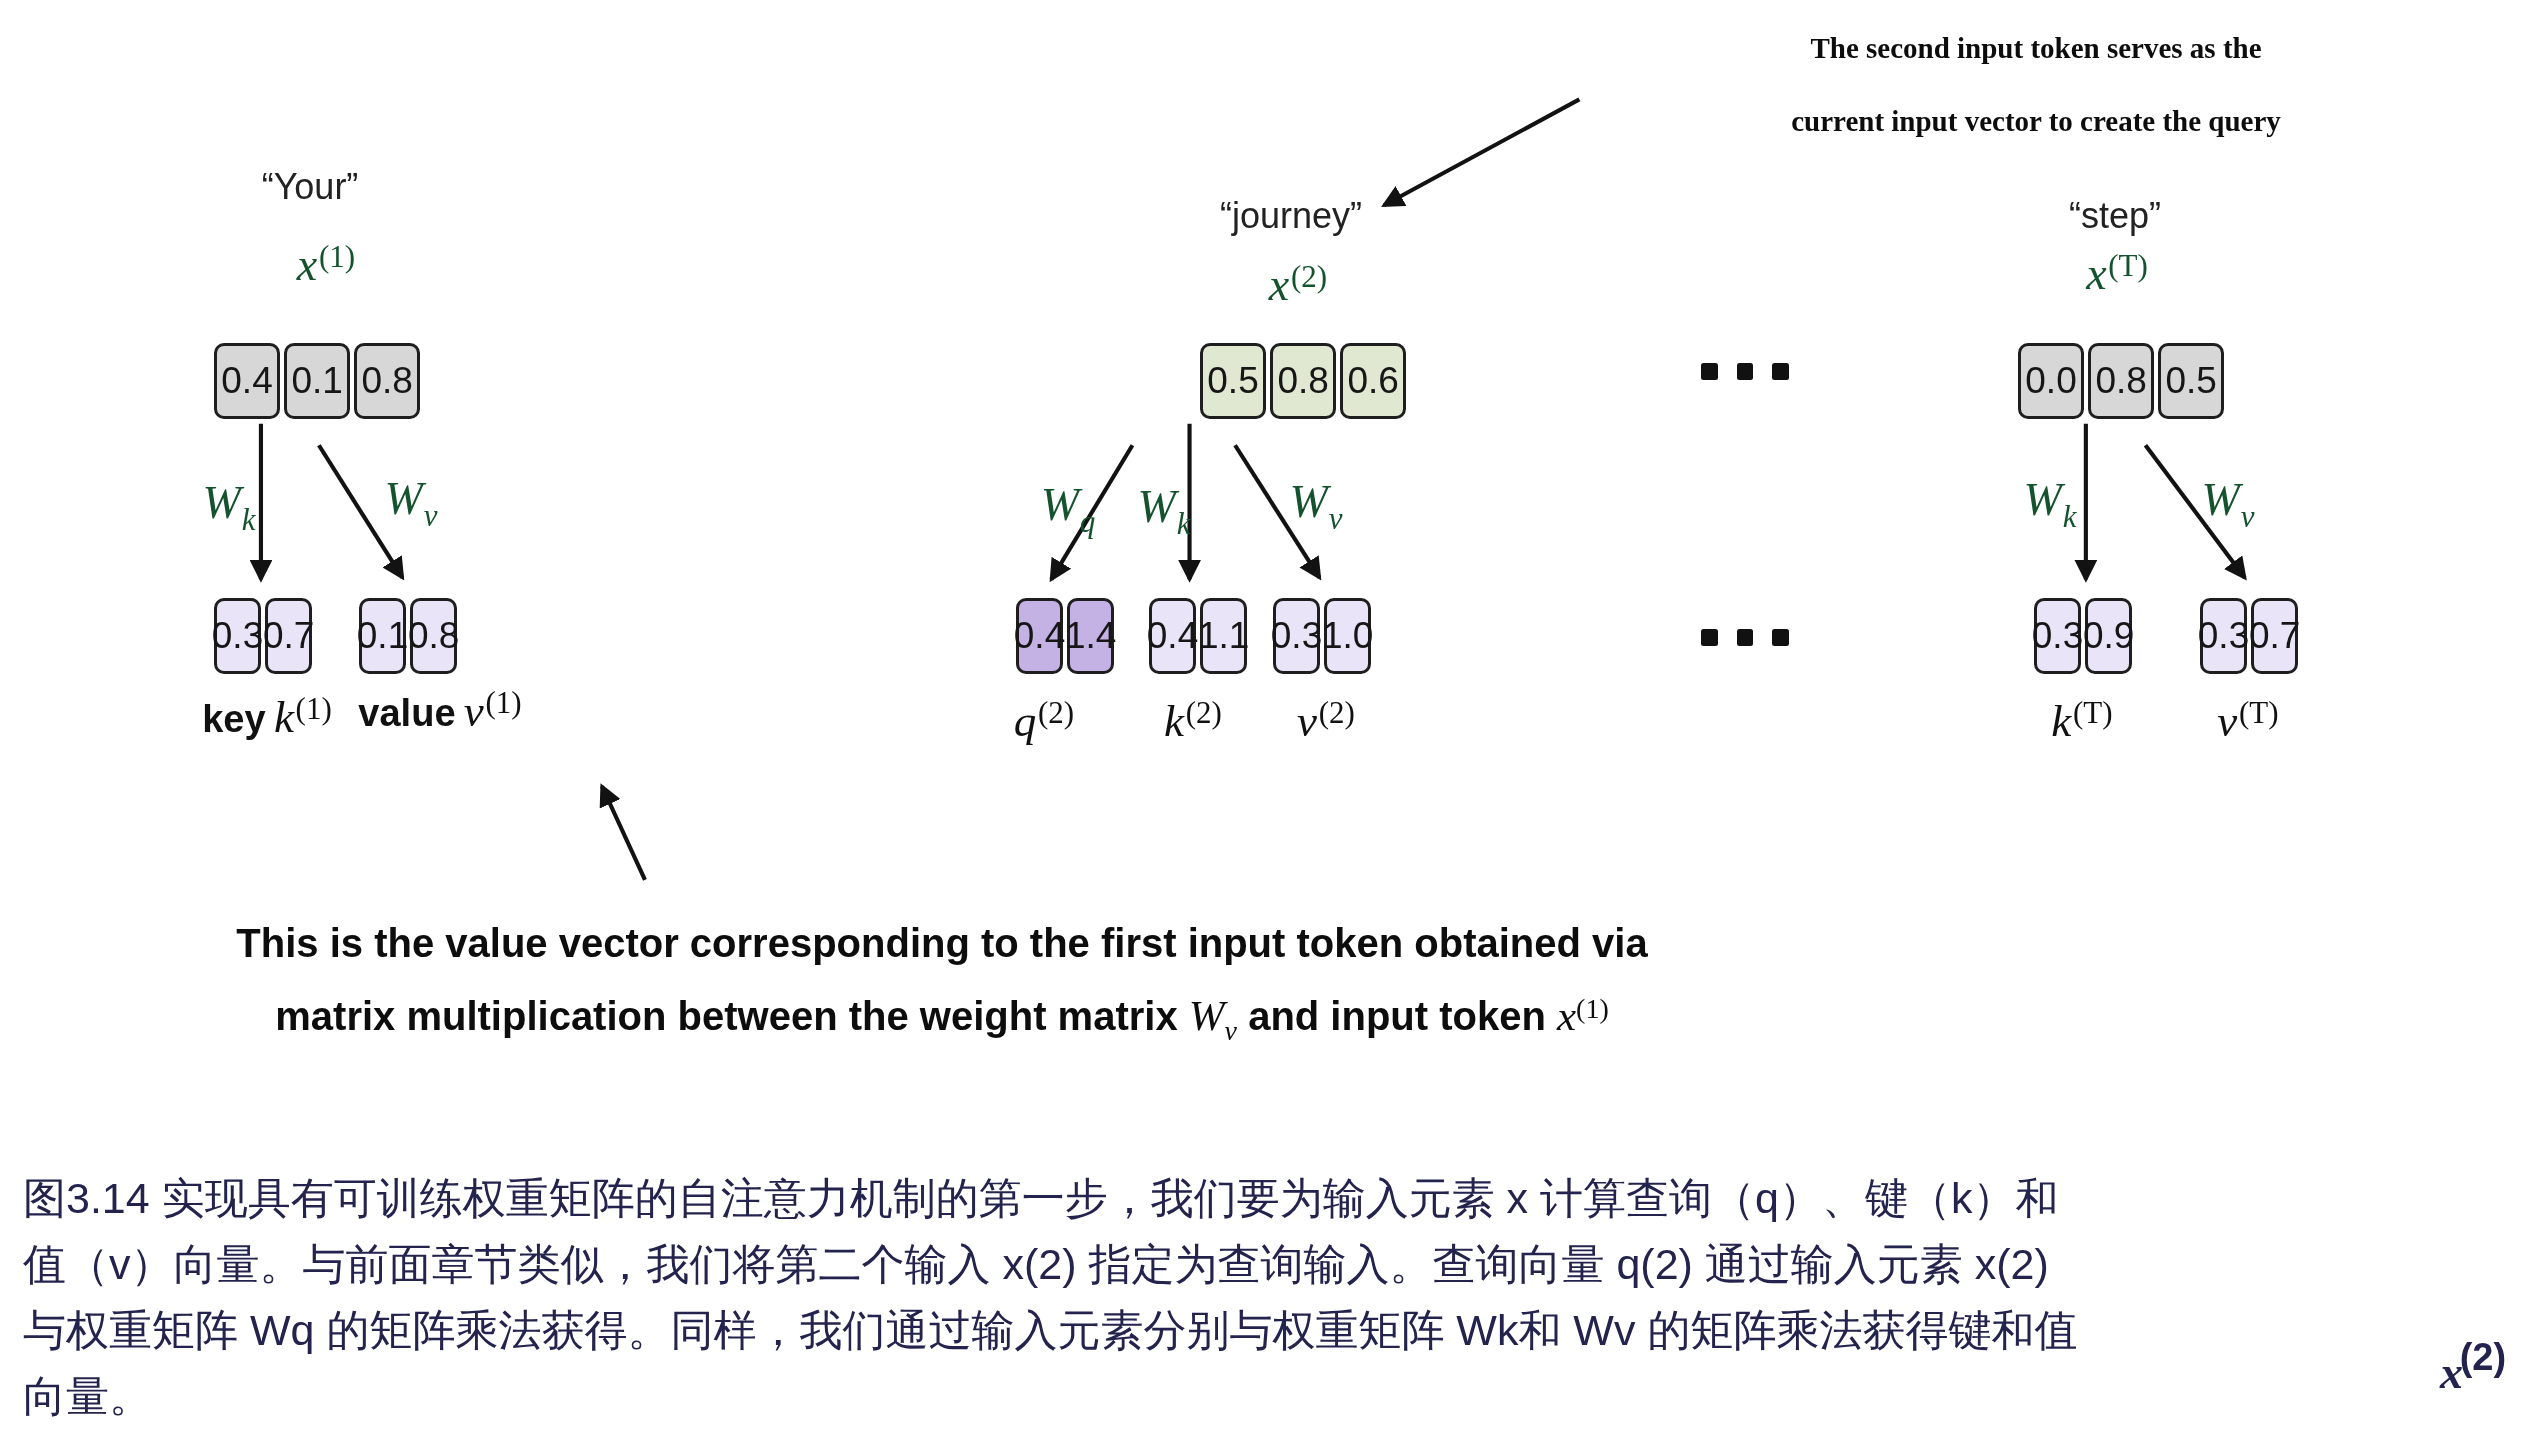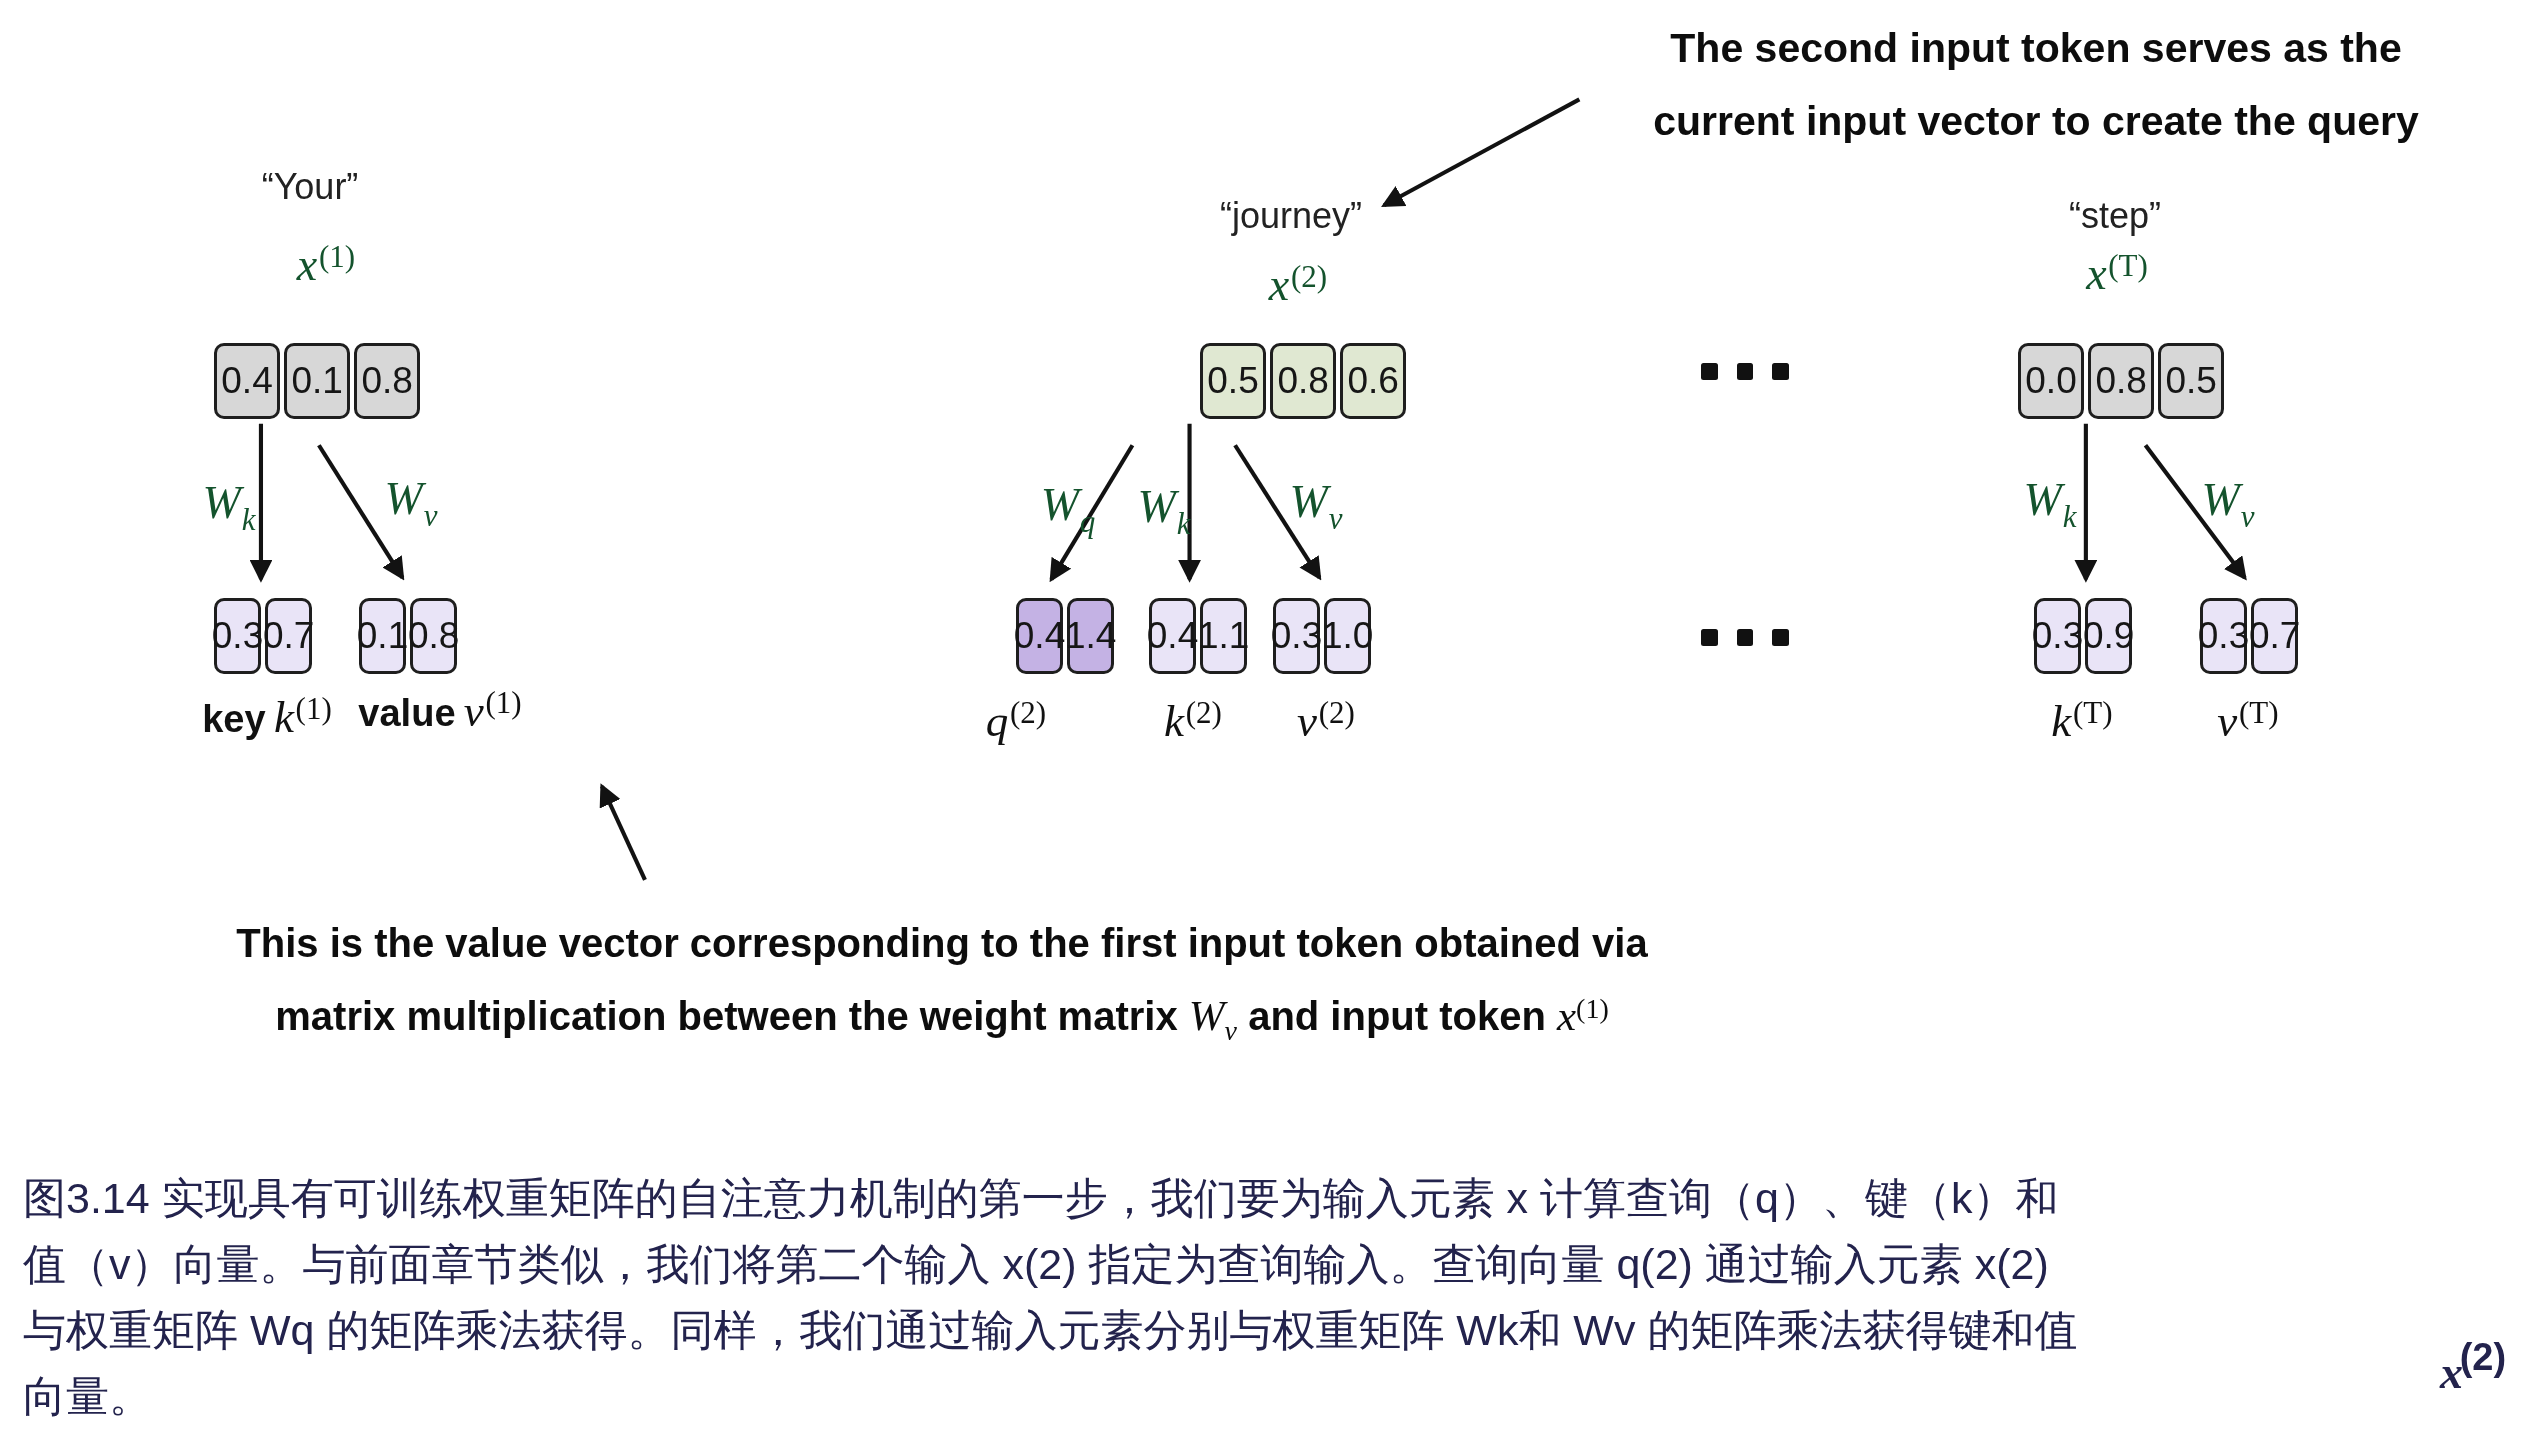--- a/index.html
+++ b/index.html
@@ -24,21 +24,21 @@
   .cell.q{background:#c4b2e4;}
 
   .outlab{position:absolute;transform:translateX(-50%);font-family:"Liberation Serif",serif;
           font-style:italic;font-size:45px;color:#111;white-space:nowrap;}
   .outlab sup{font-style:normal;font-size:31px;vertical-align:13.2px;margin-left:1.7px;}
   .outlab b{font-family:"Liberation Sans",sans-serif;font-style:normal;font-weight:700;
             font-size:38px;margin-right:8.3px;color:#111;}
 
   .annot{position:absolute;transform:translateX(-50%);text-align:center;font-weight:700;
          color:#0d0d0d;white-space:nowrap;}
-  .annot-top{font-size:41px;line-height:73px;}
+  .annot-top{font-size:29px;line-height:73px;font-family:Liberation Serif, serif;}
   .annot-bottom{font-size:40px;line-height:66px;margin-left:44px;}
   .annot .m{font-family:"Liberation Serif",serif;font-weight:400;font-style:italic;font-size:43px;}
   .annot .m sub{font-size:28px;vertical-align:-10px;}
   .annot .m sup{font-style:normal;font-size:28px;vertical-align:11.6px;}
 
   .dots{position:absolute;display:flex;gap:19px;}
   .dots span{width:16.6px;height:16.6px;background:#111;border-radius:2.5px;}
 
   .caption{position:absolute;left:23px;top:1165px;font-size:43px;line-height:66px;
            color:#23234d;font-weight:500;white-space:nowrap;}
@@ -137,21 +137,21 @@
   </div>
   <div class="pair" style="left:1149px;top:598px;">
     <div class="cell">0.4</div>
     <div class="cell">1.1</div>
   </div>
   <div class="pair" style="left:1273px;top:598px;">
     <div class="cell">0.3</div>
     <div class="cell">1.0</div>
   </div>
 
-  <div class="outlab" style="left:1016px;top:695px;font-family:Liberation Serif, serif;">
+  <div class="outlab" style="left:1044px;top:695px;font-family:Liberation Serif, serif;">
     <i>q</i><sup>(2)</sup>
   </div>
   <div class="outlab" style="left:1193px;top:695px;">
     <i>k</i><sup>(2)</sup>
   </div>
   <div class="outlab" style="left:1326px;top:695px;">
     <i>v</i><sup>(2)</sup>
   </div>
 
   <div class="dots" style="left:1701px;top:363px;">

